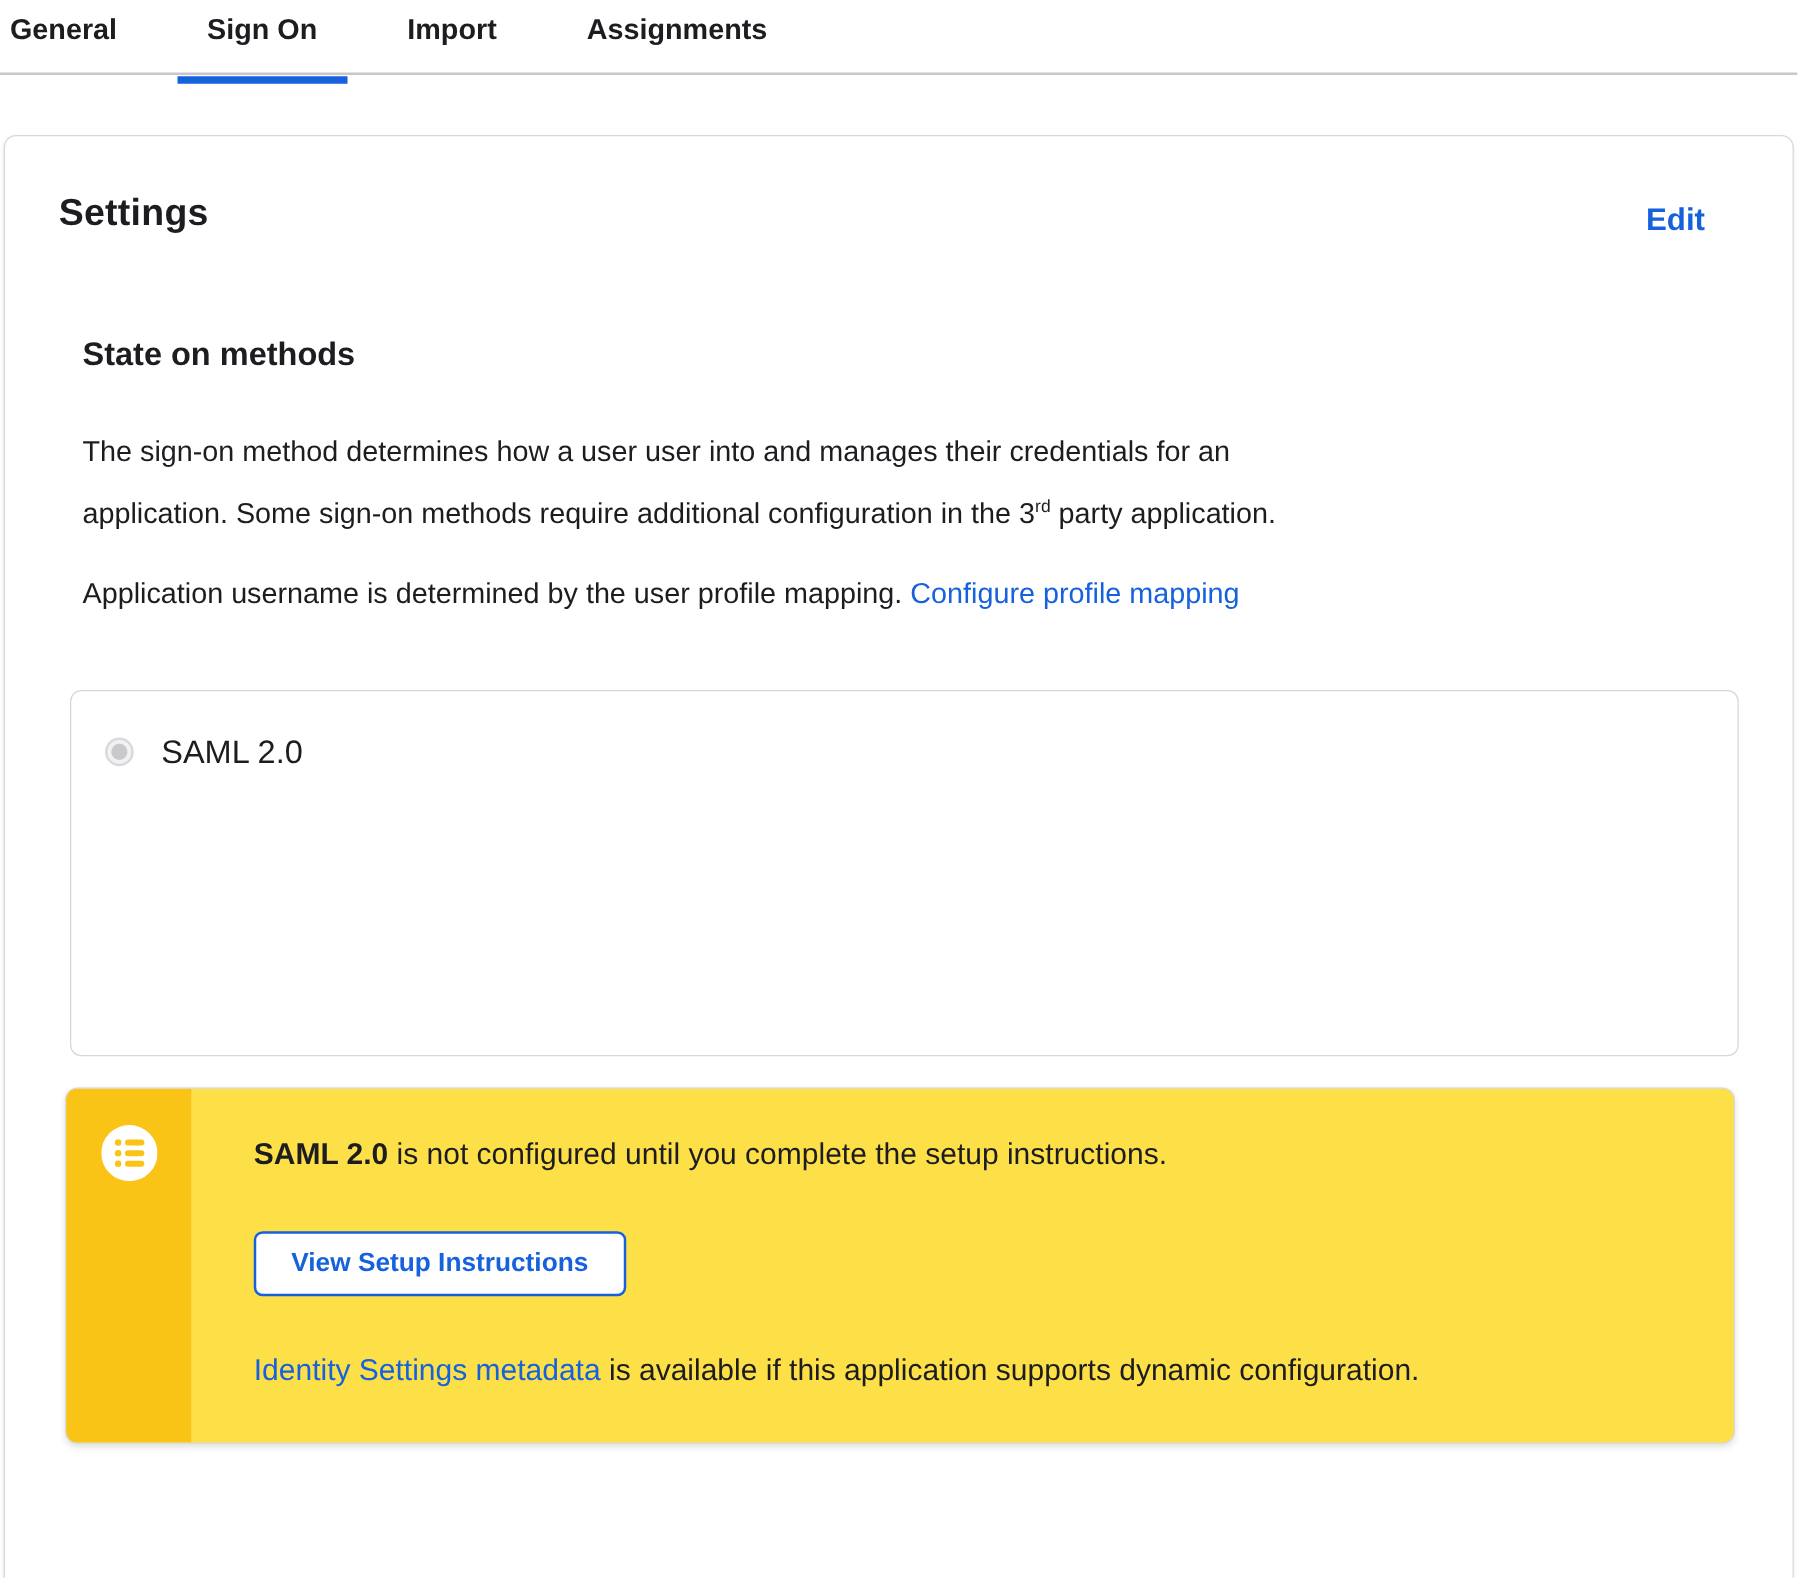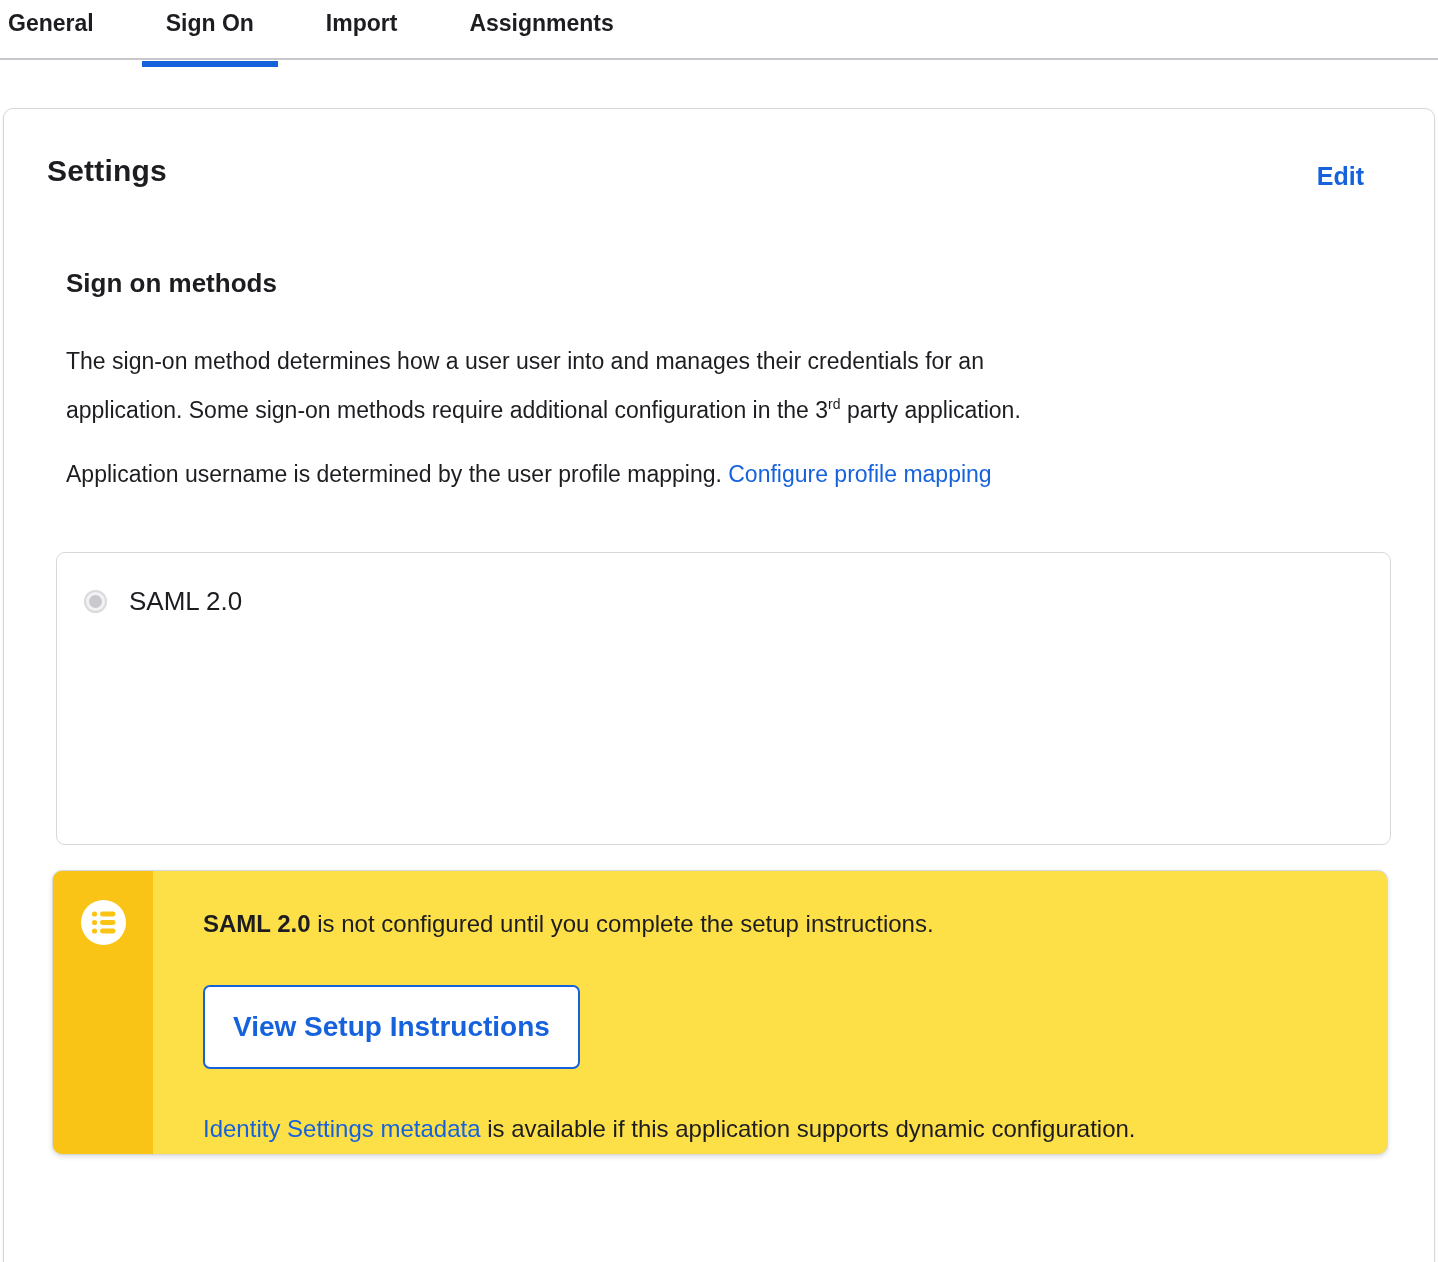--- a/index.html
+++ b/index.html
@@ -167,28 +167,28 @@
     padding: 36px 40px 0 50px;
   }
   .callout-msg {
     font-size: 24px;
     line-height: 33px;
   }
   .callout-msg strong { font-weight: 700; }
   .setup-btn {
     display: inline-block;
     margin-top: 45px;
-    height: 84px;
+    height: 52px;
     padding: 0 28px;
     background: #ffffff;
     border: 2px solid #1662dd;
     border-radius: 7px;
     color: #1662dd;
     font-family: "Liberation Sans", sans-serif;
-    font-size: 28px;
+    font-size: 21px;
     font-weight: 700;
     cursor: pointer;
   }
   .metadata-line {
     margin-top: 43px;
     font-size: 24px;
     line-height: 33px;
   }
 </style>
 </head>
@@ -199,21 +199,21 @@
   <div class="tab active">Sign On</div>
   <div class="tab">Import</div>
   <div class="tab">Assignments</div>
 </nav>
 
 <section class="card">
 
   <h1 class="card-title">Settings</h1>
   <a class="edit-link">Edit</a>
 
-  <h2 class="section-title">Sign on methods</h2>
+  <h2 class="section-title">State on methods</h2>
 
   <p class="desc">
     <span class="line">The sign-on method determines how a user user into and manages their credentials for an</span>
     <span class="line"><span>application. Some sign-on methods require additional configuration in the 3</span><sup>rd</sup><span> party application.</span></span>
   </p>
 
   <p class="username-line"><span>Application username is determined by the user profile mapping. </span><a class="text-link">Configure profile mapping</a></p>
 
   <div class="saml-box">
     <div class="radio-row">

